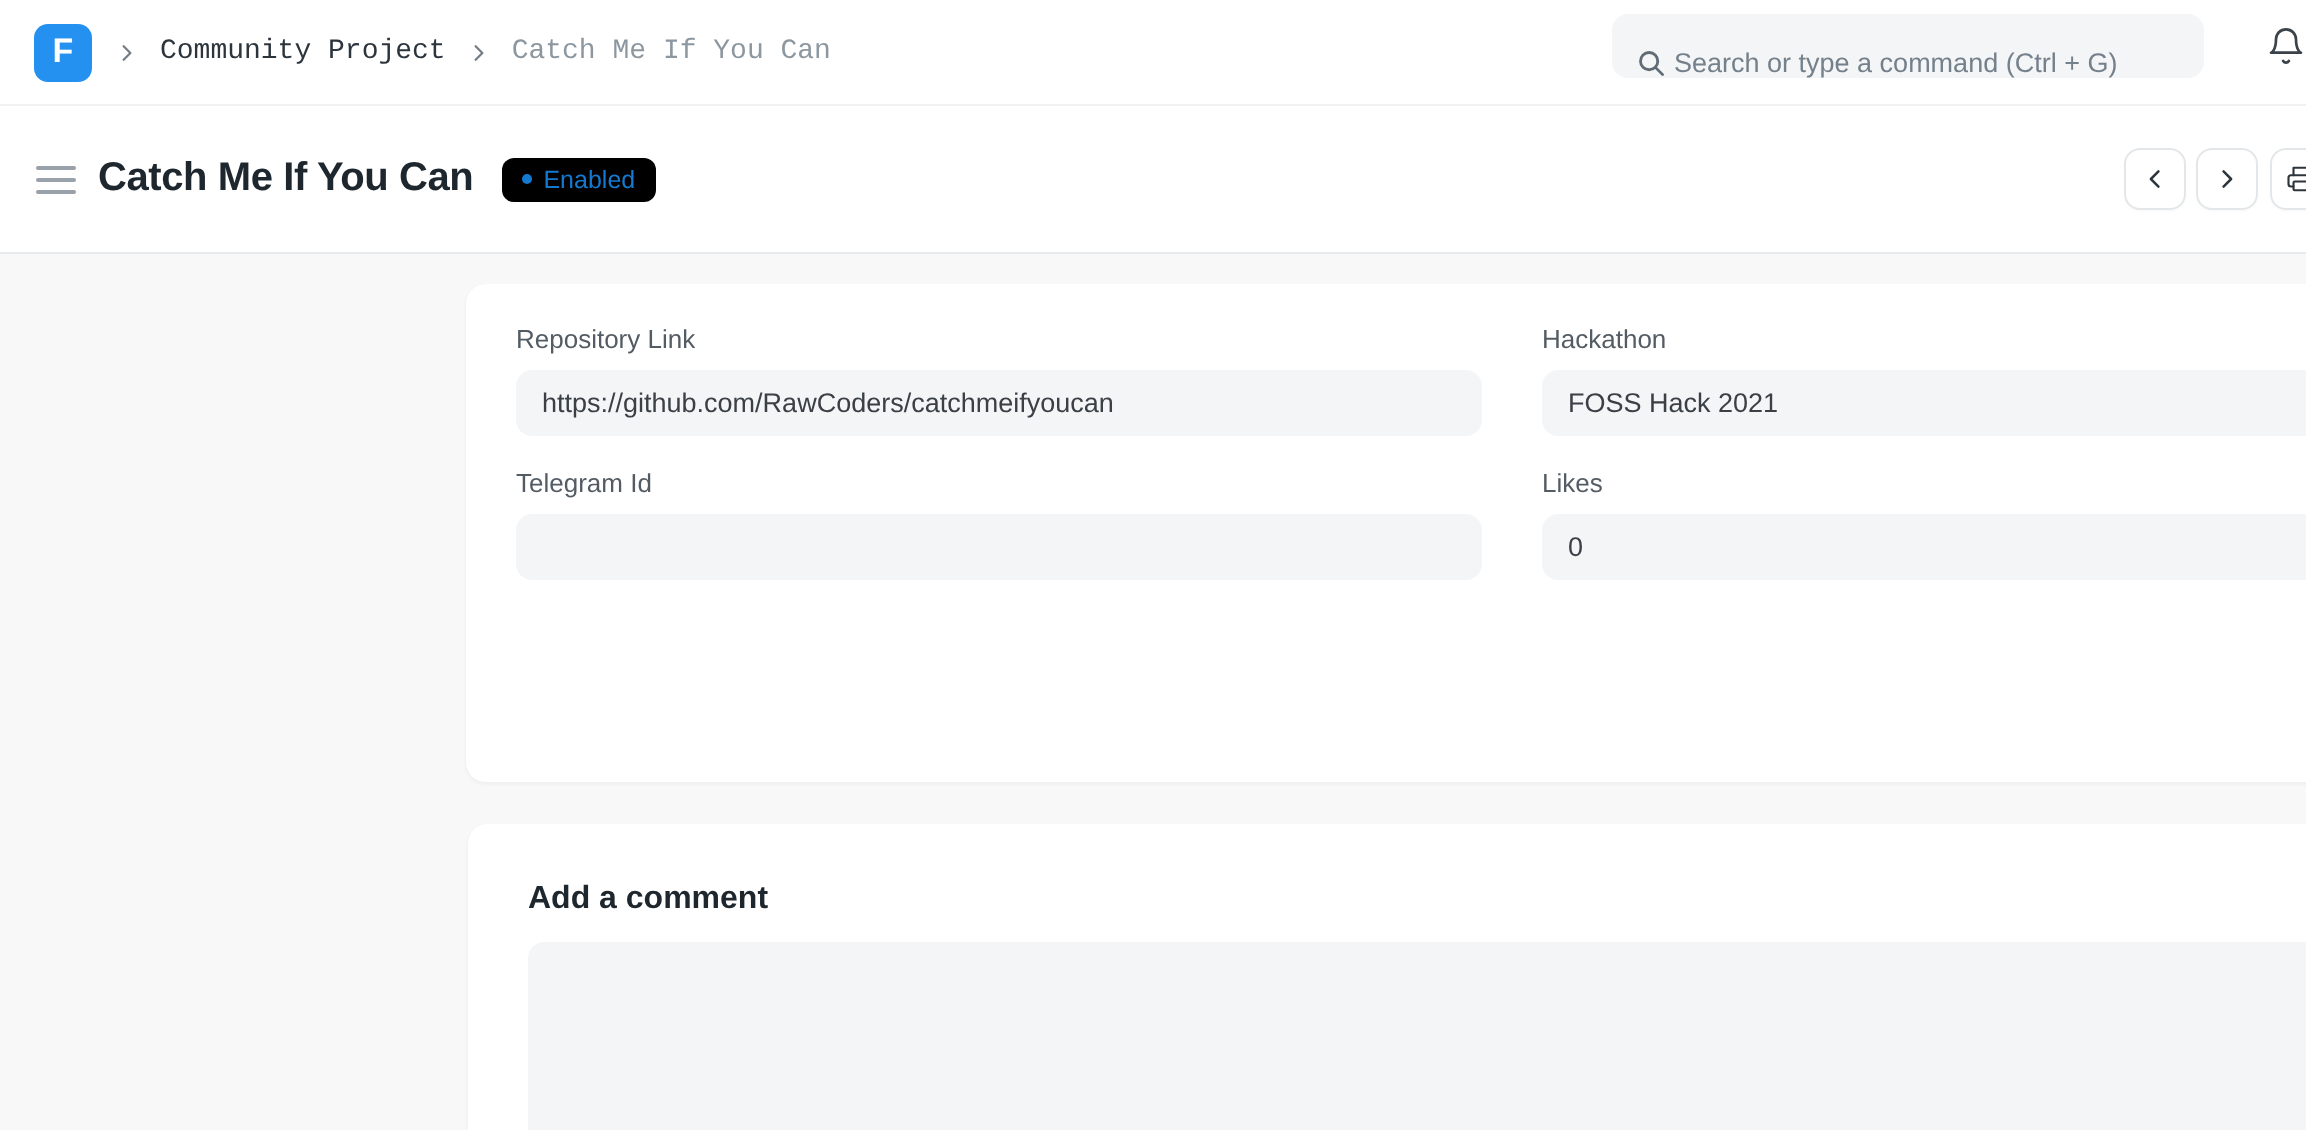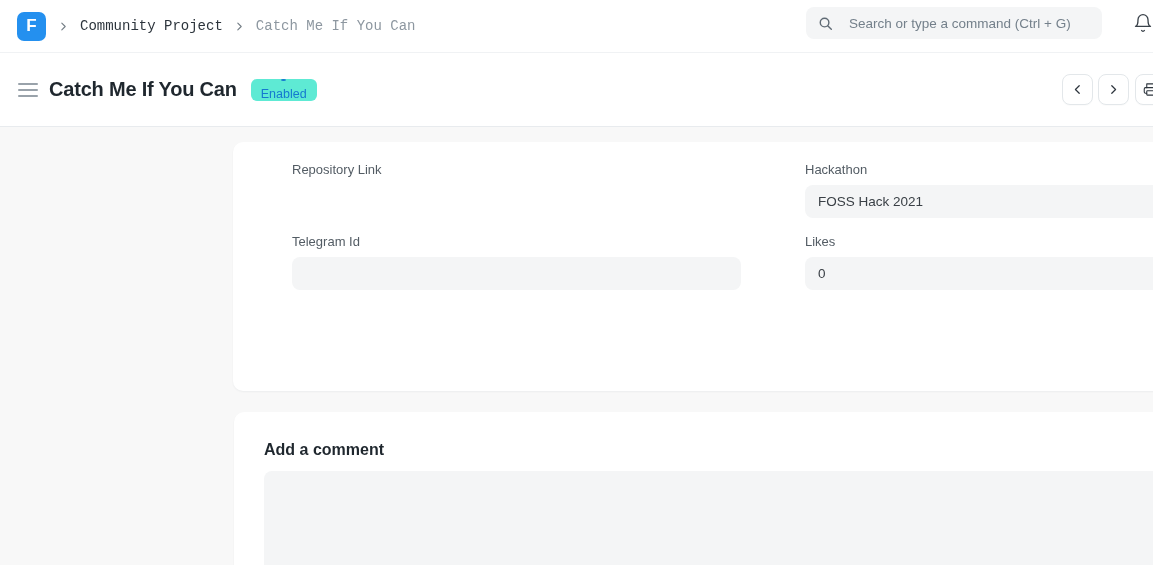--- a/index.html
+++ b/index.html
@@ -10,58 +10,58 @@
   .navbar { position:relative; height:53px; background:#fff;
     border-bottom:1px solid #f0f2f4; display:flex; align-items:center;
     padding-left:17px; }
   .logo { width:29px; height:29px; background:#2490ef; border-radius:7px;
     display:flex; align-items:center; justify-content:center; color:#fff;
     font-weight:bold; font-size:17px; cursor:pointer; flex:0 0 auto; }
   .crumb-sep { margin:0 12px; display:flex; align-items:center; }
   .crumb { font-size:14px; color:#2c343c; cursor:pointer; white-space:nowrap;font-family:Liberation Mono, monospace; }
   .crumb.muted { color:#8d97a0; }
   .searchbar { position:absolute; left:806px; top:7px; width:296px; height:32px;
-    background:#f4f5f6; border-radius:8px; display:flex; align-items:center;
-    padding:0 12px; gap:16px; cursor:text; }
+    background:#f4f5f6; border-radius:8px; display:flex; align-items:flex-end;
+    padding:0 12px; gap:4px; cursor:text; }
   .searchbar input { border:none; outline:none; background:transparent;
     font-size:13.5px; color:#5f6b76; width:100%;
     font-family:"Liberation Sans", sans-serif; }
   .searchbar input::placeholder { color:#74808b; opacity:1; }
   .bell { position:absolute; left:1133px; top:12px; width:22px; height:24px;
     cursor:pointer; }
 
   
   .page-header { position:relative; height:74px; background:#fff;
     border-bottom:1px solid #e8ebee; display:flex; align-items:center;
     padding-left:18px; }
   .hamburger { width:20px; height:14px; display:flex; flex-direction:column;
     justify-content:space-between; cursor:pointer; flex:0 0 auto; }
   .hamburger span { display:block; height:2px; background:#99a2aa; border-radius:1px; }
   .page-title { margin-left:11px; font-size:20px; font-weight:bold;
     color:#1f272e; letter-spacing:-0.2px; white-space:nowrap; }
-  .status-badge { margin-left:14px; height:22px; background:#5eead4;
+  .status-badge { margin-left:14px; height:22px; background:#000000;
     border-radius:6px; display:flex; align-items:center; gap:6px;
-    padding:0 10px; font-size:12.5px; color:#1579d0;flex-direction:column; }
+    padding:0 10px; font-size:12.5px; color:#1579d0; }
   .status-badge .dot { width:5px; height:5px; border-radius:50%; background:#1579d0; }
   .tool-btn { position:absolute; top:21px; width:31px; height:31px;
     background:#fff; border:1px solid #e3e7ea; border-radius:8px;
     display:flex; align-items:center; justify-content:center; cursor:pointer;
     box-shadow:0 1px 1px rgba(0,0,0,0.02); }
   .tool-btn.prev { left:1062px; }
   .tool-btn.next { left:1098px; }
   .tool-btn.extra { left:1135px; }
 
   
   .content { position:relative; height:438px; background:#f8f8f8; overflow:hidden; }
   .card { position:absolute; background:#fff; border-radius:10px;
     box-shadow:0 1px 2px rgba(25,39,52,0.05); }
   .card.form-card { left:233px; top:15px; width:1046px; height:249px;
     padding:20px 25px 0 25px; }
   .form-grid { display:grid; grid-template-columns:483px 483px; column-gap:30px; }
-  .field { margin-bottom:16px;margin-left:34px; }
+  .field { margin-bottom:16px; }
   .field label { display:block; font-size:13px; line-height:15px;
     color:#535c64; margin-bottom:8px; }
   .field input { width:100%; height:33px; background:#f4f5f6; border:none;
     outline:none; border-radius:8px; padding:0 13px; font-size:13.5px;
     color:#3a4046; font-family:"Liberation Sans", sans-serif; }
   .col2 { grid-column:2; }
 
   .card.comment-card { left:234px; top:285px; width:1046px; height:290px;
     padding:29px 30px 0 30px; }
   .comment-heading { font-size:16px; line-height:18px; font-weight:bold;
@@ -146,20 +146,21 @@
   </div>
 </div>
 
 <div class="content">
 
   <div class="card form-card">
     <div class="form-grid">
 
       <div class="field">
         <label>Repository Link</label>
+        <input type="text" value="https://github.com/RawCoders/catchmeifyoucan" style="">
       </div>
 
       <div class="field">
         <label>Hackathon</label>
         <input type="text" value="FOSS Hack 2021" style="">
       </div>
 
 
       <div class="field">
         <label>Telegram Id</label>

